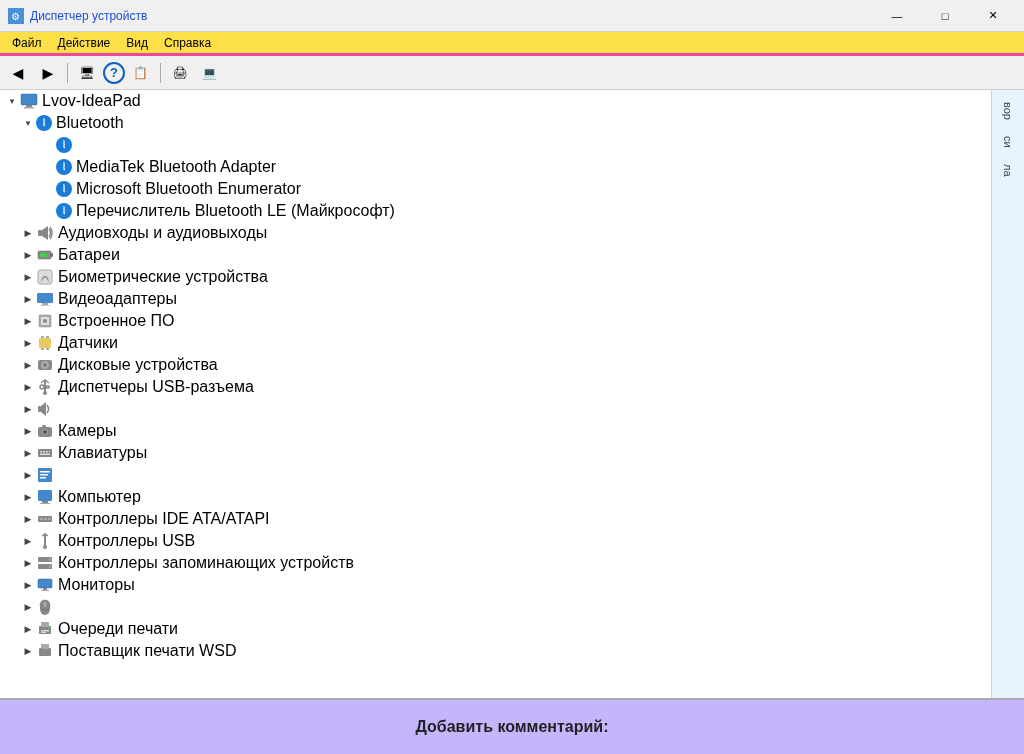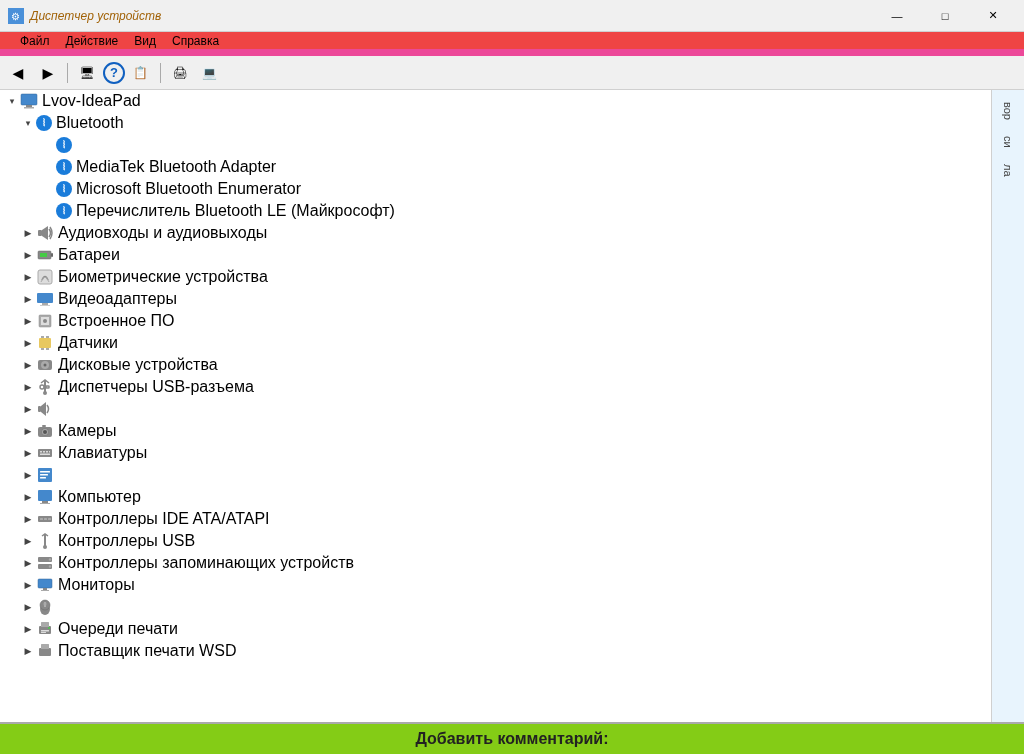--- a/index.html
+++ b/index.html
@@ -27,22 +27,21 @@
     .title-bar-icon {
       width: 16px;
       height: 16px;
       margin-right: 6px;
       background: #4a90d9;
       display: inline-block;
     }
     .title-bar-text {
       flex: 1;
       font-size: 12px;
-      color: #a16207;
-      font-style: italic;
+      color: #1d4ed8;
     }
     .title-bar-buttons {
       display: flex;
       gap: 2px;
     }
     .title-btn {
       width: 46px;
       height: 32px;
       display: flex;
       align-items: center;
@@ -51,24 +50,24 @@
       cursor: pointer;
       color: #000;
       background: transparent;
       border: none;
     }
 
     
     .menu-bar {
       display: flex;
       align-items: center;
-      background: #ef4444;
+      background: #fde047;
       height: 24px;
-      padding: 0 12px;
-      border-bottom: 7px solid #ec4899;
+      padding: 0 4px;
+      border-bottom: 3px solid #ec4899;
     }
     .menu-item {
       padding: 2px 8px;
       cursor: pointer;
       font-size: 12px;
       color: #000;
     }
 
     
     .toolbar {
@@ -171,22 +170,22 @@
       font-size: 14px;
     }
 
     .item-label {
       font-size: 16px;
       color: #000;
     }
 
     
     .bottom-bar {
-      height: 32px;
-      background: #84cc16;
+      height: 56px;
+      background: #c4b5fd;
       border-top: 2px solid #aaa;
       display: flex;
       align-items: center;
       justify-content: center;
     }
     .bottom-text {
       font-size: 16px;
       font-weight: bold;
       color: #222;
     }

